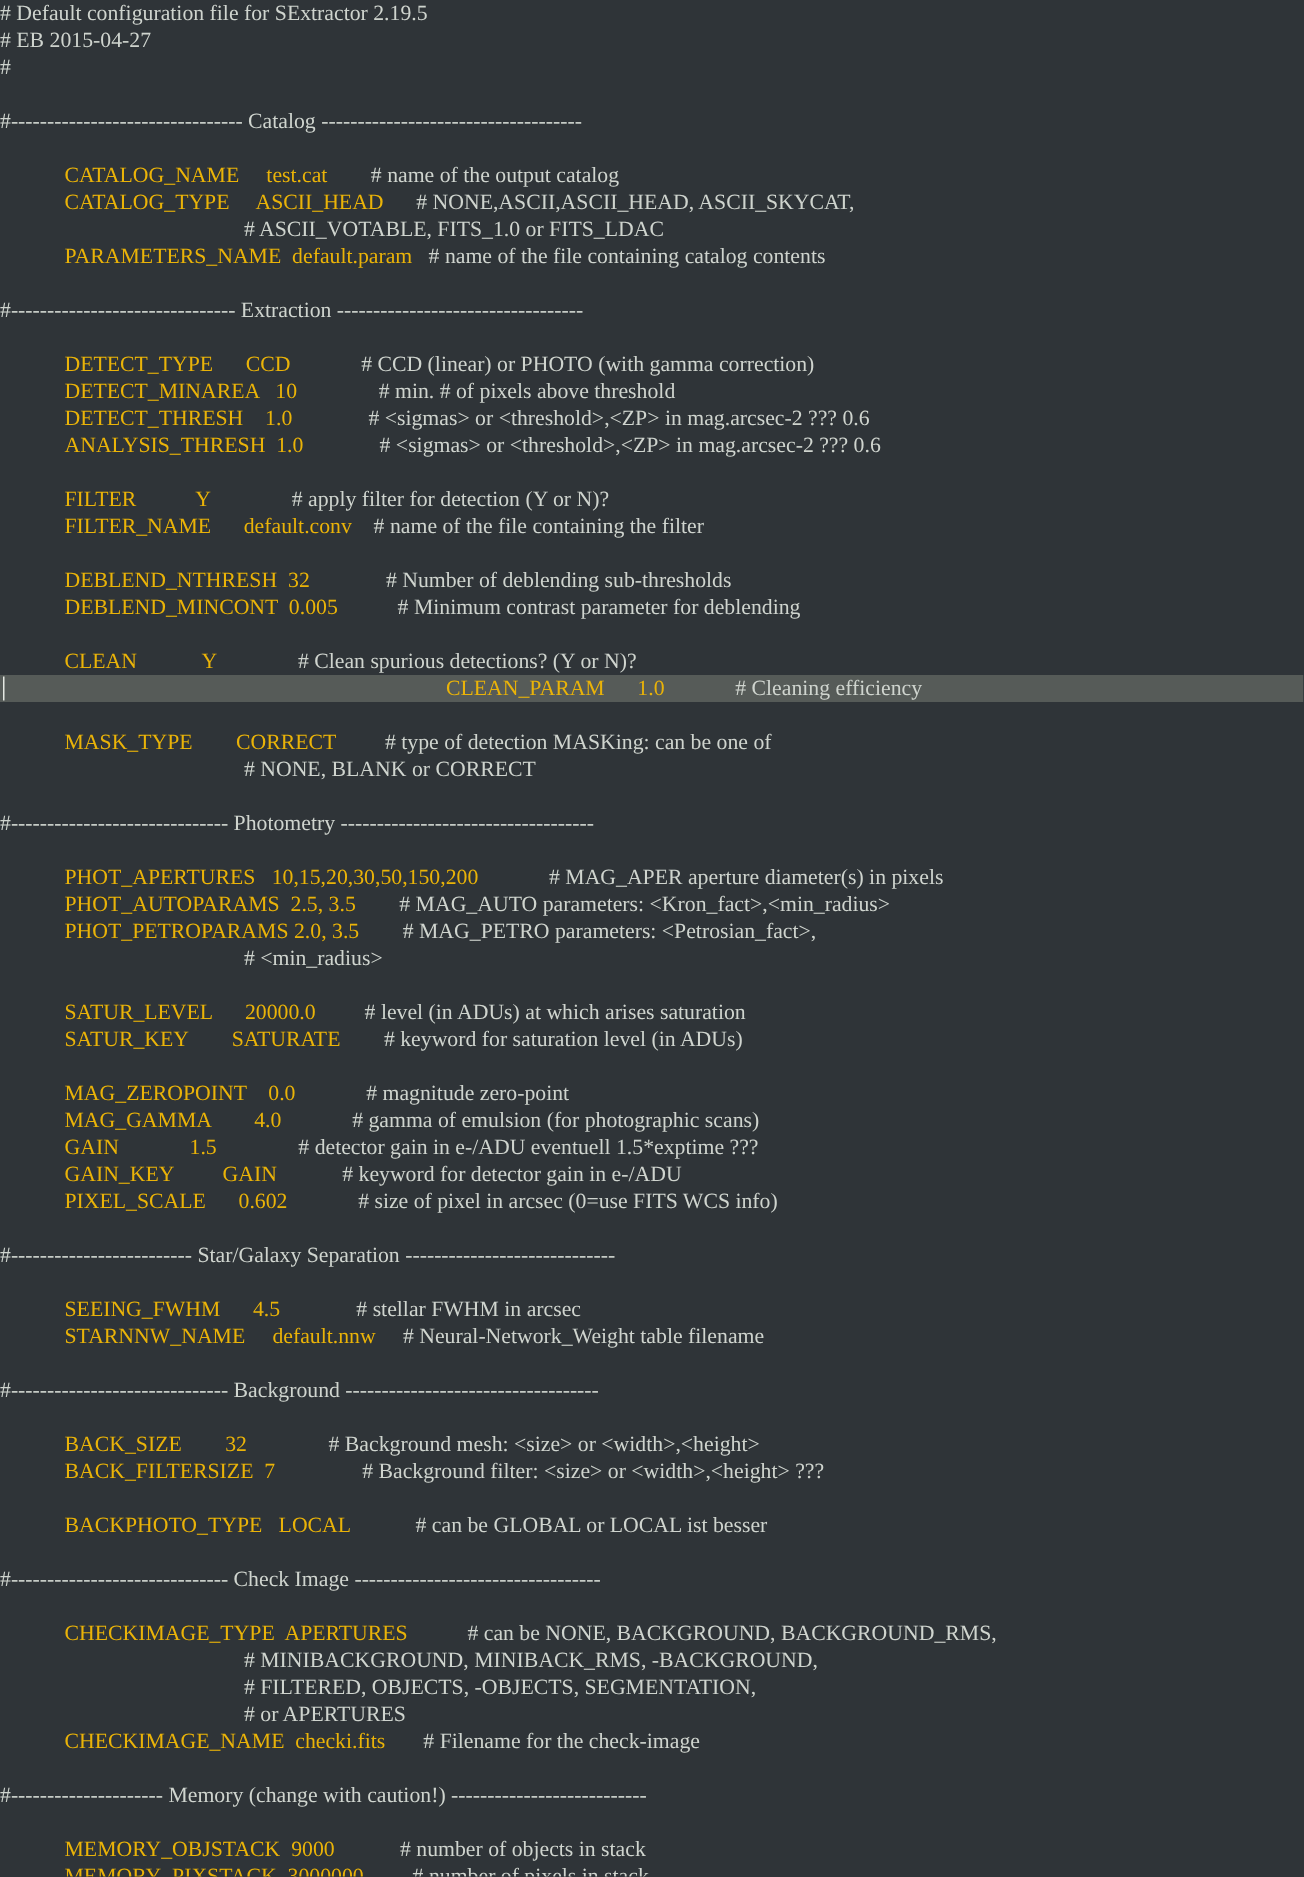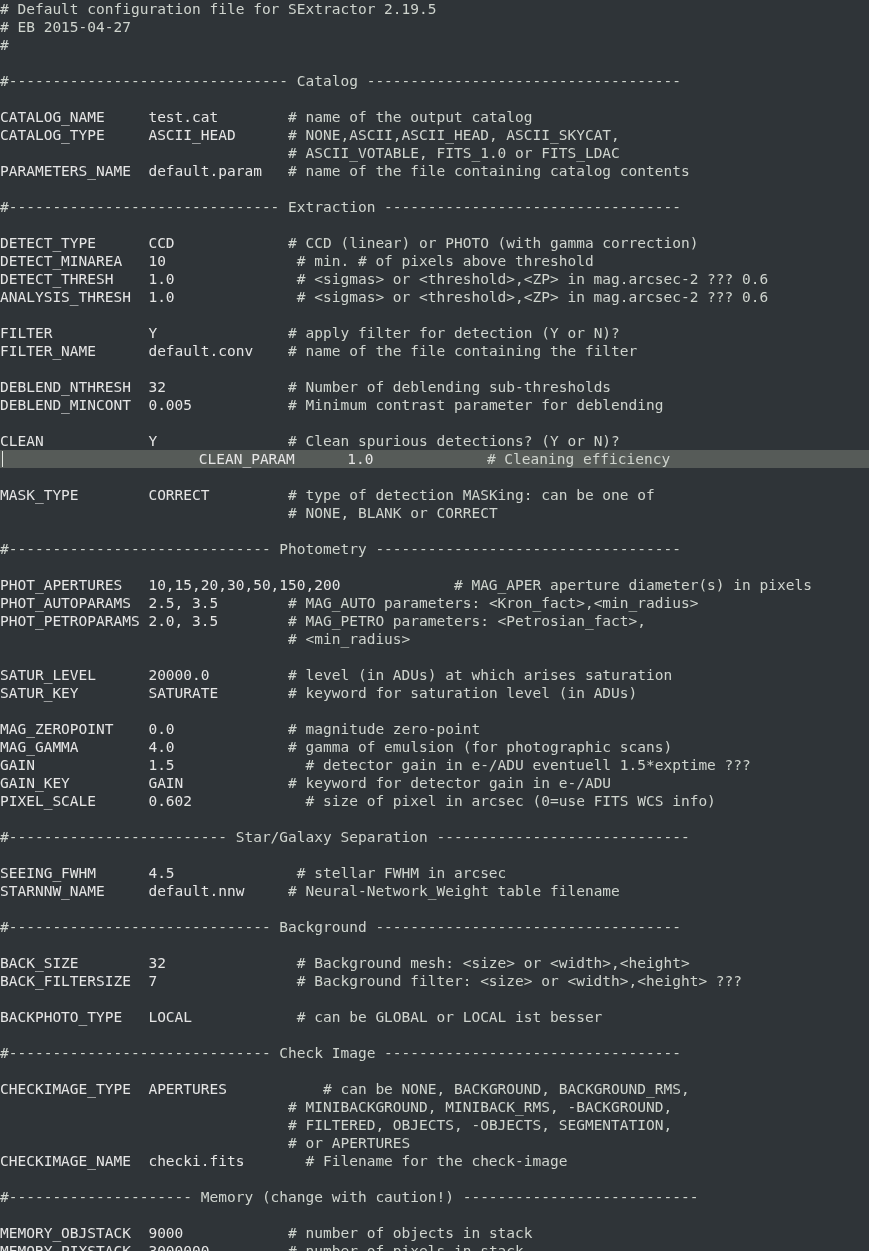--- a/index.html
+++ b/index.html
@@ -18,20 +18,21 @@
     position: relative;
     width: 869px;
     height: 1251px;
     background: #2f3438;
     color: #d6dbd4;
     font-size: 14.5px;
     line-height: 18px;
     letter-spacing: 0px;
     white-space: pre;
     overflow: hidden;
+    font-family: Liberation Serif, serif;
   }
   .line {
     height: 18px;
     line-height: 18px;
     white-space: pre;
     position: relative;
     padding: 0;
     margin: 0;
     color: #d6dbd4;
   }
@@ -42,18 +43,18 @@
   .caret {
     display: inline-block;
     position: absolute;
     left: 2px;
     top: 1px;
     width: 1px;
     height: 16px;
     background: #e4e8e2;
   }
   .tok-comment { color: #cfd4ce; }
-  .tok-key { color: #e5e5e5; }
+  .tok-key { color: #eab308; padding-left: 43px; }
 </style>
 </head>
 <body>
 
 <div id="editor"><div class="line"><span class="tok-comment"># Default configuration file for SExtractor 2.19.5</span></div><div class="line"><span class="tok-comment"># EB 2015-04-27</span></div><div class="line"><span class="tok-comment">#</span></div><div class="line"></div><div class="line"><span class="tok-comment">#-------------------------------- Catalog ------------------------------------</span></div><div class="line"></div><div class="line"><span class="tok-key">CATALOG_NAME     test.cat        </span><span class="tok-comment"># name of the output catalog</span></div><div class="line"><span class="tok-key">CATALOG_TYPE     ASCII_HEAD      </span><span class="tok-comment"># NONE,ASCII,ASCII_HEAD, ASCII_SKYCAT,</span></div><div class="line"><span class="tok-key">                                 </span><span class="tok-comment"># ASCII_VOTABLE, FITS_1.0 or FITS_LDAC</span></div><div class="line"><span class="tok-key">PARAMETERS_NAME  default.param   </span><span class="tok-comment"># name of the file containing catalog contents</span></div><div class="line"></div><div class="line"><span class="tok-comment">#------------------------------- Extraction ----------------------------------</span></div><div class="line"></div><div class="line"><span class="tok-key">DETECT_TYPE      CCD             </span><span class="tok-comment"># CCD (linear) or PHOTO (with gamma correction)</span></div><div class="line"><span class="tok-key">DETECT_MINAREA   10               </span><span class="tok-comment"># min. # of pixels above threshold</span></div><div class="line"><span class="tok-key">DETECT_THRESH    1.0              </span><span class="tok-comment"># &lt;sigmas&gt; or &lt;threshold&gt;,&lt;ZP&gt; in mag.arcsec-2 ??? 0.6</span></div><div class="line"><span class="tok-key">ANALYSIS_THRESH  1.0              </span><span class="tok-comment"># &lt;sigmas&gt; or &lt;threshold&gt;,&lt;ZP&gt; in mag.arcsec-2 ??? 0.6</span></div><div class="line"></div><div class="line"><span class="tok-key">FILTER           Y               </span><span class="tok-comment"># apply filter for detection (Y or N)?</span></div><div class="line"><span class="tok-key">FILTER_NAME      default.conv    </span><span class="tok-comment"># name of the file containing the filter</span></div><div class="line"></div><div class="line"><span class="tok-key">DEBLEND_NTHRESH  32              </span><span class="tok-comment"># Number of deblending sub-thresholds</span></div><div class="line"><span class="tok-key">DEBLEND_MINCONT  0.005           </span><span class="tok-comment"># Minimum contrast parameter for deblending</span></div><div class="line"></div><div class="line"><span class="tok-key">CLEAN            Y               </span><span class="tok-comment"># Clean spurious detections? (Y or N)?</span></div><div class="line cursorline"><span class="tok-key">CLEAN_PARAM      1.0             </span><span class="tok-comment"># Cleaning efficiency</span><span class="caret"></span></div><div class="line"></div><div class="line"><span class="tok-key">MASK_TYPE        CORRECT         </span><span class="tok-comment"># type of detection MASKing: can be one of</span></div><div class="line"><span class="tok-key">                                 </span><span class="tok-comment"># NONE, BLANK or CORRECT</span></div><div class="line"></div><div class="line"><span class="tok-comment">#------------------------------ Photometry -----------------------------------</span></div><div class="line"></div><div class="line"><span class="tok-key">PHOT_APERTURES   10,15,20,30,50,150,200             </span><span class="tok-comment"># MAG_APER aperture diameter(s) in pixels</span></div><div class="line"><span class="tok-key">PHOT_AUTOPARAMS  2.5, 3.5        </span><span class="tok-comment"># MAG_AUTO parameters: &lt;Kron_fact&gt;,&lt;min_radius&gt;</span></div><div class="line"><span class="tok-key">PHOT_PETROPARAMS 2.0, 3.5        </span><span class="tok-comment"># MAG_PETRO parameters: &lt;Petrosian_fact&gt;,</span></div><div class="line"><span class="tok-key">                                 </span><span class="tok-comment"># &lt;min_radius&gt;</span></div><div class="line"></div><div class="line"><span class="tok-key">SATUR_LEVEL      20000.0         </span><span class="tok-comment"># level (in ADUs) at which arises saturation</span></div><div class="line"><span class="tok-key">SATUR_KEY        SATURATE        </span><span class="tok-comment"># keyword for saturation level (in ADUs)</span></div><div class="line"></div><div class="line"><span class="tok-key">MAG_ZEROPOINT    0.0             </span><span class="tok-comment"># magnitude zero-point</span></div><div class="line"><span class="tok-key">MAG_GAMMA        4.0             </span><span class="tok-comment"># gamma of emulsion (for photographic scans)</span></div><div class="line"><span class="tok-key">GAIN             1.5               </span><span class="tok-comment"># detector gain in e-/ADU eventuell 1.5*exptime ???</span></div><div class="line"><span class="tok-key">GAIN_KEY         GAIN            </span><span class="tok-comment"># keyword for detector gain in e-/ADU</span></div><div class="line"><span class="tok-key">PIXEL_SCALE      0.602             </span><span class="tok-comment"># size of pixel in arcsec (0=use FITS WCS info)</span></div><div class="line"></div><div class="line"><span class="tok-comment">#------------------------- Star/Galaxy Separation -----------------------------</span></div><div class="line"></div><div class="line"><span class="tok-key">SEEING_FWHM      4.5              </span><span class="tok-comment"># stellar FWHM in arcsec</span></div><div class="line"><span class="tok-key">STARNNW_NAME     default.nnw     </span><span class="tok-comment"># Neural-Network_Weight table filename</span></div><div class="line"></div><div class="line"><span class="tok-comment">#------------------------------ Background -----------------------------------</span></div><div class="line"></div><div class="line"><span class="tok-key">BACK_SIZE        32               </span><span class="tok-comment"># Background mesh: &lt;size&gt; or &lt;width&gt;,&lt;height&gt;</span></div><div class="line"><span class="tok-key">BACK_FILTERSIZE  7                </span><span class="tok-comment"># Background filter: &lt;size&gt; or &lt;width&gt;,&lt;height&gt; ???</span></div><div class="line"></div><div class="line"><span class="tok-key">BACKPHOTO_TYPE   LOCAL            </span><span class="tok-comment"># can be GLOBAL or LOCAL ist besser</span></div><div class="line"></div><div class="line"><span class="tok-comment">#------------------------------ Check Image ----------------------------------</span></div><div class="line"></div><div class="line"><span class="tok-key">CHECKIMAGE_TYPE  APERTURES           </span><span class="tok-comment"># can be NONE, BACKGROUND, BACKGROUND_RMS,</span></div><div class="line"><span class="tok-key">                                 </span><span class="tok-comment"># MINIBACKGROUND, MINIBACK_RMS, -BACKGROUND,</span></div><div class="line"><span class="tok-key">                                 </span><span class="tok-comment"># FILTERED, OBJECTS, -OBJECTS, SEGMENTATION,</span></div><div class="line"><span class="tok-key">                                 </span><span class="tok-comment"># or APERTURES</span></div><div class="line"><span class="tok-key">CHECKIMAGE_NAME  checki.fits       </span><span class="tok-comment"># Filename for the check-image</span></div><div class="line"></div><div class="line"><span class="tok-comment">#--------------------- Memory (change with caution!) ---------------------------</span></div><div class="line"></div><div class="line"><span class="tok-key">MEMORY_OBJSTACK  9000            </span><span class="tok-comment"># number of objects in stack</span></div><div class="line"><span class="tok-key">MEMORY_PIXSTACK  3000000         </span><span class="tok-comment"># number of pixels in stack</span></div></div>
 
 </body></html>

